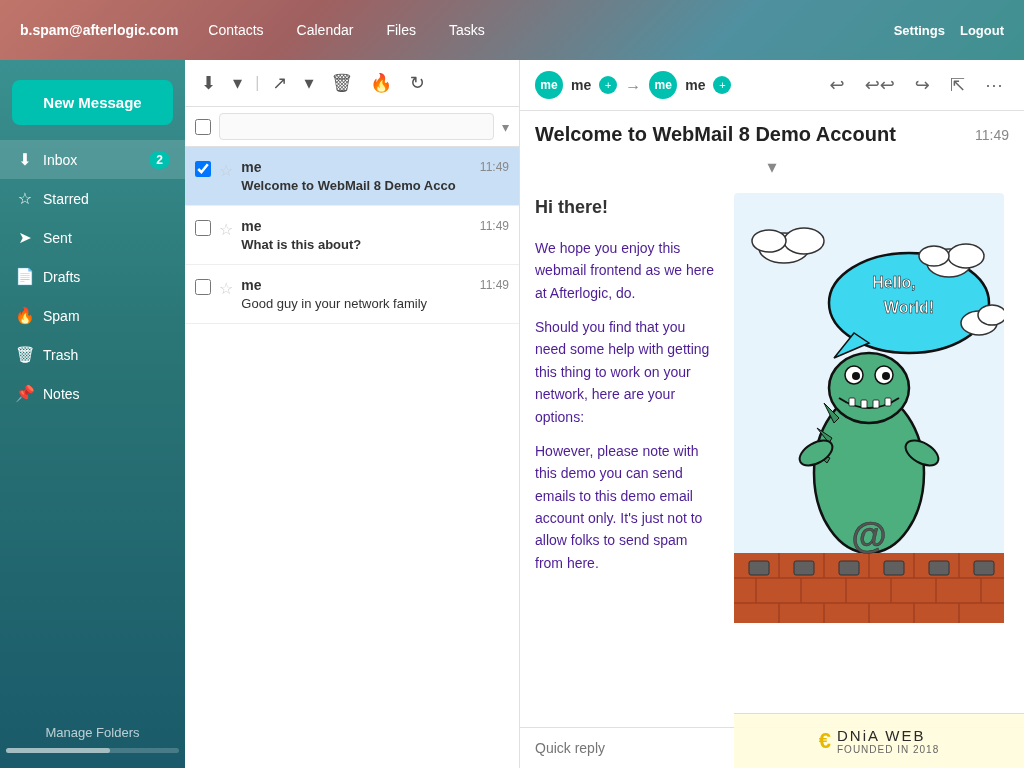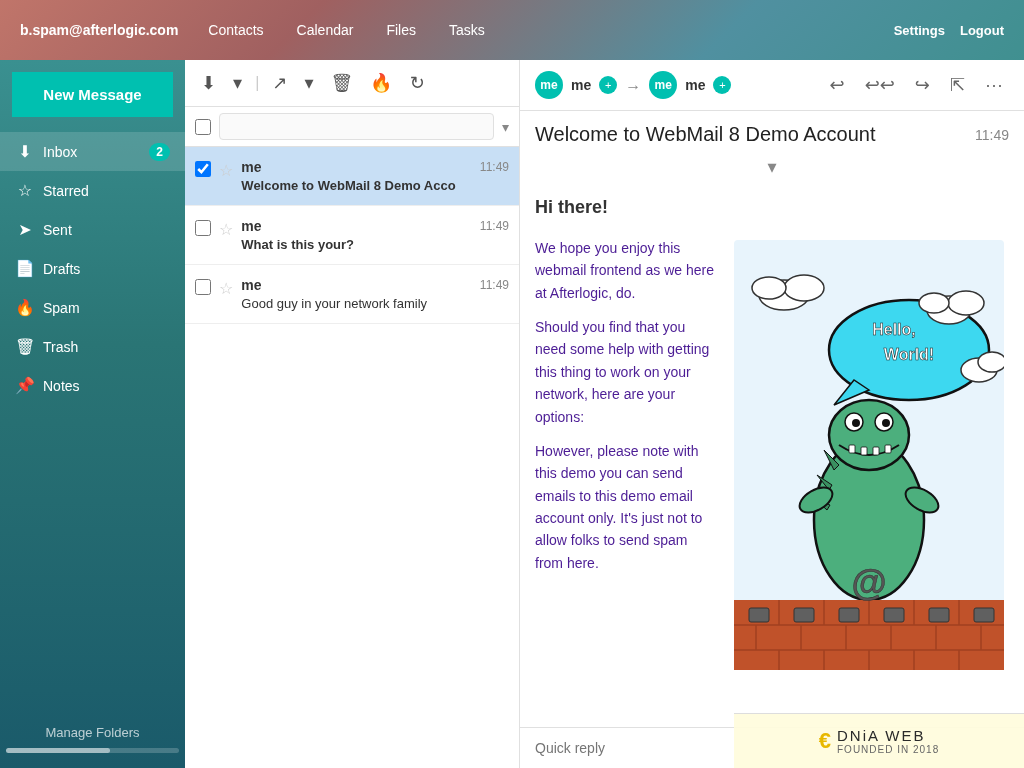--- a/index.html
+++ b/index.html
@@ -51,25 +51,25 @@
     
     .sidebar {
       width: 185px;
       background: linear-gradient(180deg, #3a9090 0%, #2a7575 40%, #1a5a6a 100%);
       display: flex;
       flex-direction: column;
       padding-top: 10px;
       flex-shrink: 0;
     }
     .new-message-btn {
-      margin: 2px 12px 15px;
+      margin: 10px 12px 15px;
       background: #00c0b0;
       color: white;
       border: none;
-      border-radius: 0;
+      border-radius: 8px;
       padding: 14px 20px;
       font-size: 15px;
       font-weight: bold;
       cursor: pointer;
       text-align: center;
     }
     .sidebar-item {
       display: flex;
       align-items: center;
       padding: 10px 15px;
@@ -264,21 +264,21 @@
     }
 
     .email-view-subject-row {
       display: flex;
       align-items: center;
       justify-content: space-between;
       padding: 12px 15px 5px;
     }
     .email-view-subject {
       font-size: 20px;
-      font-weight: normal;
+      font-weight: bold;
       color: #222;
     }
     .email-view-time {
       font-size: 14px;
       color: #888;
     }
     .expand-btn {
       background: none;
       border: none;
       cursor: pointer;
@@ -307,21 +307,21 @@
     .email-body-text p.greeting {
       color: #333;
       font-weight: bold;
       font-size: 18px;
       margin-bottom: 15px;
     }
     .email-image-area {
       width: 280px;
       flex-shrink: 0;
       display: flex;
-      align-items: center;
+      align-items: flex-start;
       justify-content: center;
     }
 
     .quick-reply-bar {
       border-top: 1px solid #e0e0e0;
       padding: 12px 15px;
       display: flex;
       align-items: center;
       gap: 10px;
     }
@@ -446,21 +446,21 @@
     </div>
 
     <div class="email-item unread">
       <input type="checkbox" class="email-check" style="">
       <span class="email-star">☆</span>
       <div class="email-content">
         <div class="email-from-row">
           <span class="email-from">me</span>
           <span class="email-time">11:49</span>
         </div>
-        <div class="email-subject">What is this your?</div>
+        <div class="email-subject">What is this about?</div>
       </div>
     </div>
 
     <div class="email-item">
       <input type="checkbox" class="email-check" style="">
       <span class="email-star">☆</span>
       <div class="email-content">
         <div class="email-from-row">
           <span class="email-from">me</span>
           <span class="email-time">11:49</span>

